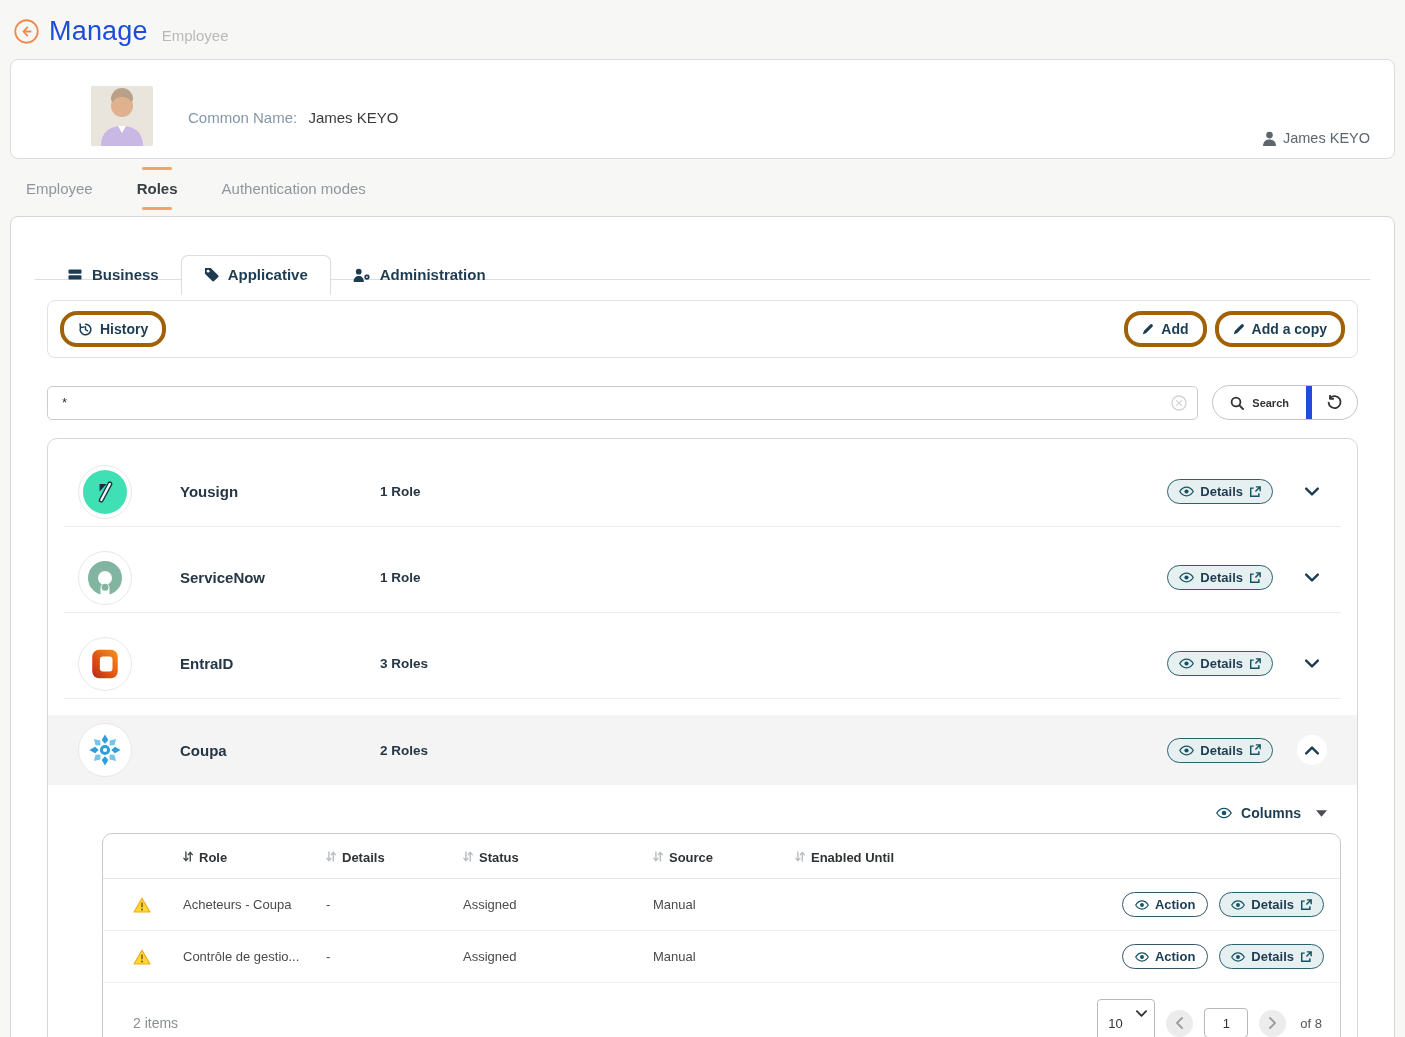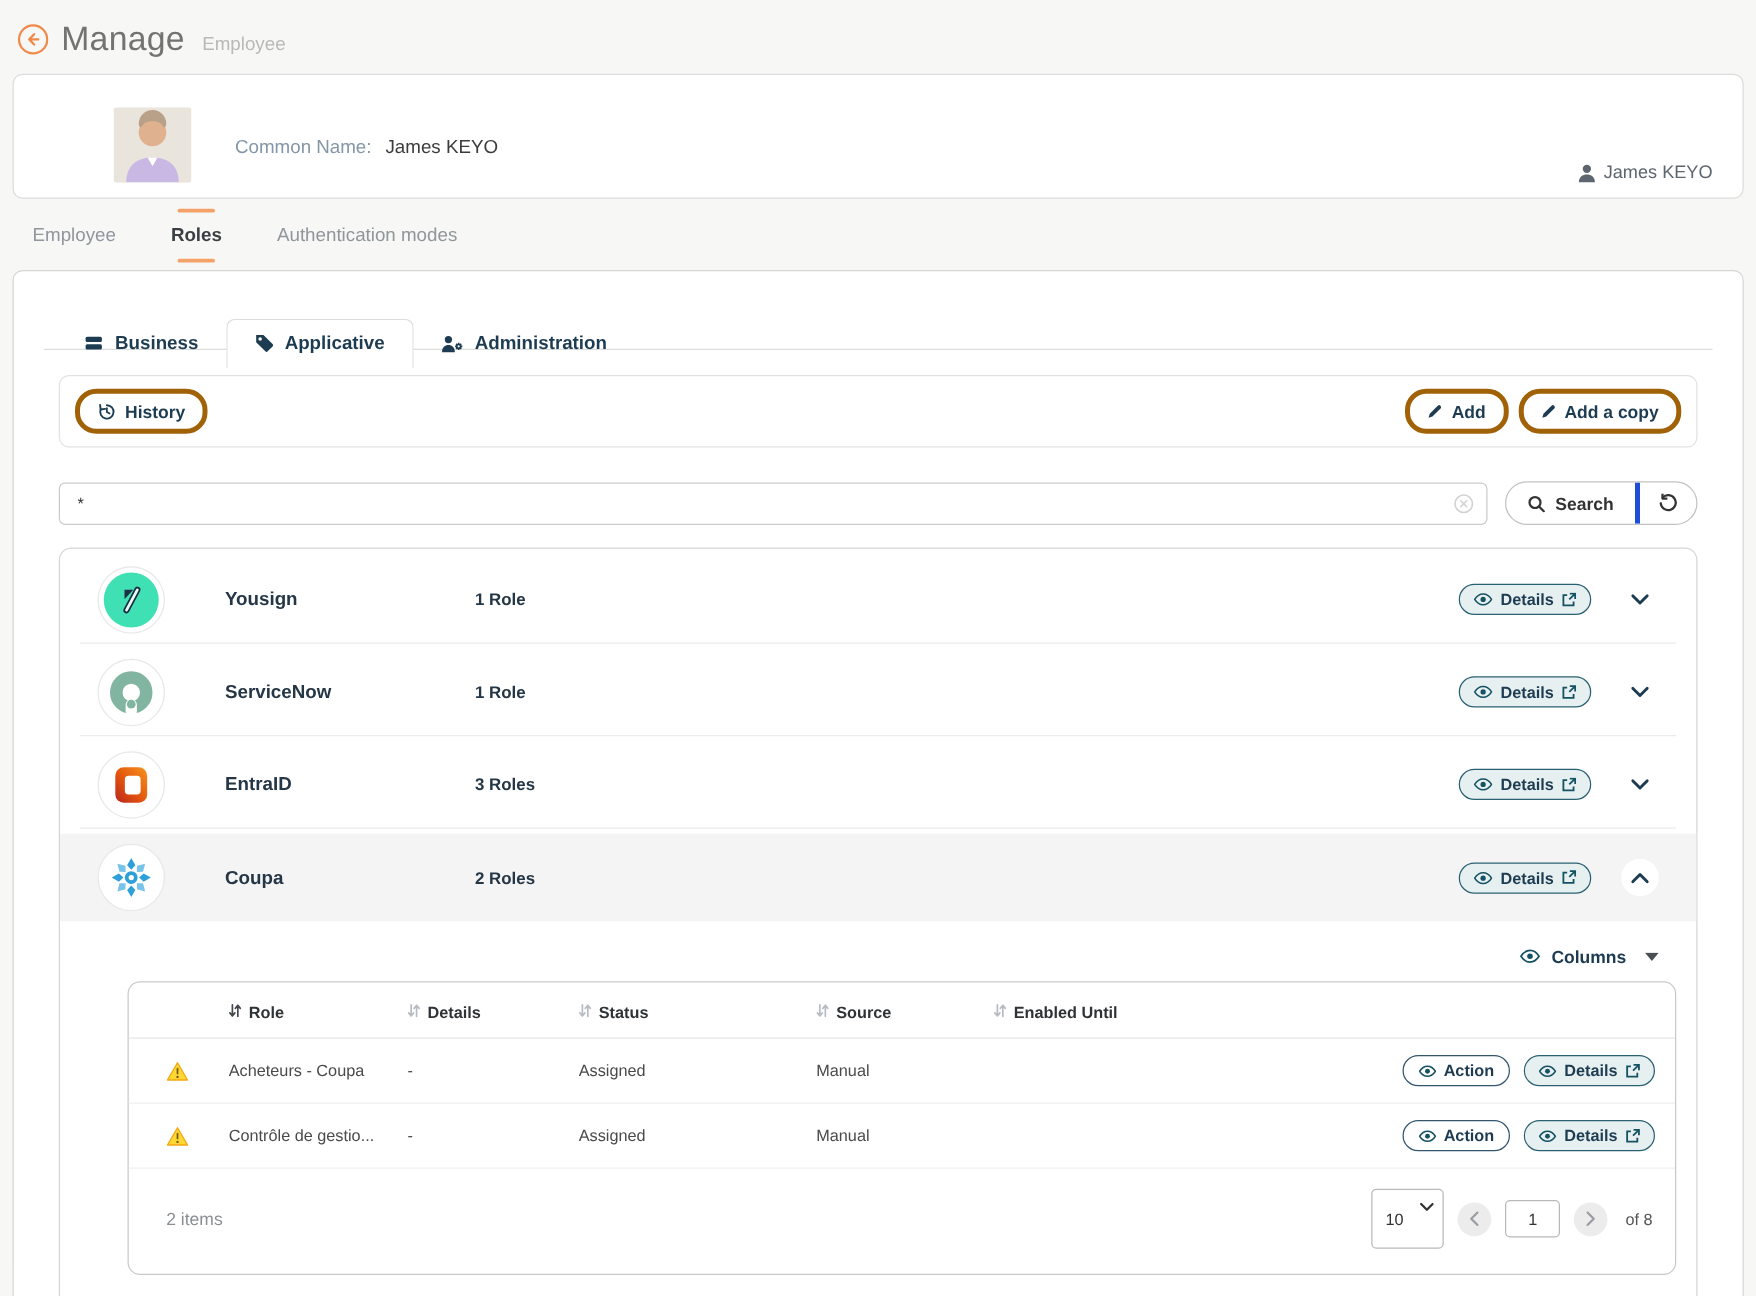--- a/index.html
+++ b/index.html
@@ -1,21 +1,21 @@
 <!DOCTYPE html>
 <html><head>
 <meta charset="utf-8">
 <style>
   * { margin:0; padding:0; box-sizing:border-box; }
   html,body { width:1405px; height:1037px; overflow:hidden; background:#f7f7f5;
     font-family:"Liberation Sans", sans-serif; }
 
   
   .topbar { display:flex; align-items:center; gap:10px; padding:16px 14px 10px; }
-  .page-title { font-size:27px; font-weight:500; color:#737373; letter-spacing:.2px; }
+  .page-title { font-size:27px; font-weight:500; color:#1d4ed8; letter-spacing:.2px; }
   .page-subtitle { font-size:15px; color:#b9b9b9; margin-left:4px; margin-top:8px; }
 
   
   .profile-card { margin:2px 10px 0; background:#fff; border:1px solid #dcdcdc;
     border-radius:8px; height:100px; position:relative; }
   .avatar { position:absolute; left:80px; top:26px; width:62px; height:60px;
     background:#ece7e0; overflow:hidden; border-radius:2px; }
   .common-name { position:absolute; left:177px; top:49px; font-size:15px; }
   .common-name .lbl { color:#8496a7; }
   .common-name .val { color:#3c3c3c; margin-left:7px; }
@@ -52,27 +52,27 @@
 
   
   .search-row { margin:27px 12px 0; display:flex; gap:14px; align-items:center; }
   .search-input-wrap { flex:1; position:relative; }
   .search-input { width:100%; height:34px; border:1px solid #ccc; border-radius:5px;
     padding:0 38px 0 14px; font-size:13px; color:#333; background:#fff; }
   .clear-icon { position:absolute; right:11px; top:9px; cursor:pointer; }
   .search-group { display:flex; border:1px solid #c3c3c3; border-radius:18px;
     overflow:hidden; background:#fff; }
   .search-btn { display:flex; align-items:center; gap:8px; padding:8px 17px;
-    font-size:14px; color:#333; font-weight:600; border-right:4px solid #1d4ed8; cursor:pointer; }
+    font-size:11px; color:#333; font-weight:600; border-right:6px solid #1d4ed8; cursor:pointer; }
   .reset-btn { display:flex; align-items:center; padding:8px 14px; color:#333; cursor:pointer; }
 
   
   .apps-panel { margin:18px 12px 0; border:1px solid #d6d6d6; border-radius:10px;
     height:640px; padding-top:2px; }
-  .app-row { display:flex; align-items:center; margin:4px 16px; padding:8px 0;
+  .app-row { display:flex; align-items:center; margin:16px 16px; padding:8px 0;
     border-bottom:1px solid #ececec; height:70px; cursor:pointer; }
   .app-row.expanded { margin:0; padding:8px 16px; background:#f4f4f4; border-bottom:none; }
   .app-logo { width:54px; height:54px; border-radius:50%; border:1px solid #e8e8e8;
     background:#fff; display:flex; align-items:center; justify-content:center;
     margin-left:14px; flex:none; }
   .logo-inner { width:44px; height:44px; border-radius:50%; display:flex;
     align-items:center; justify-content:center; }
   .app-name { width:200px; margin-left:48px; font-size:15px; font-weight:700; color:#253746; }
   .app-count { font-size:13.5px; font-weight:700; color:#253746; }
   .app-actions { margin-left:auto; display:flex; align-items:center; gap:24px; padding-right:14px; }

